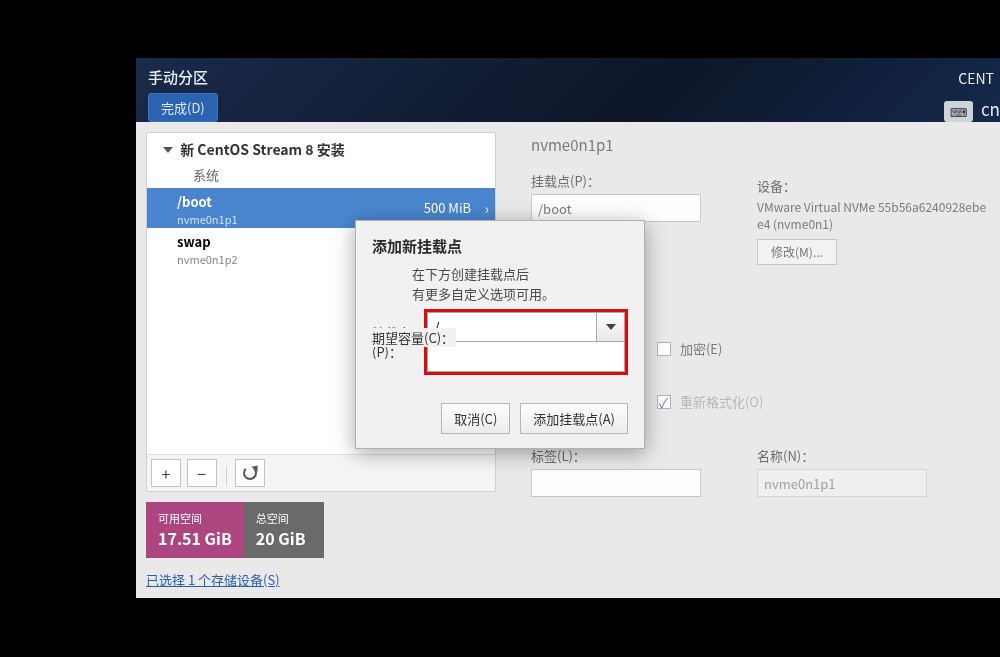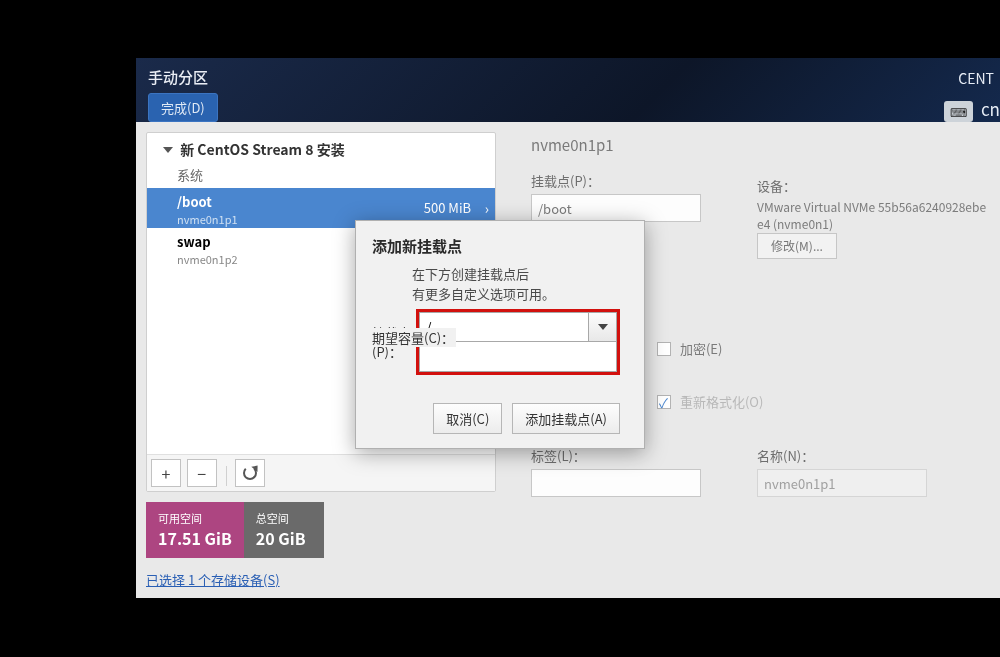--- a/index.html
+++ b/index.html
@@ -11,21 +11,21 @@
   .header-right { position: absolute; right: 0; top: 10px; color: #e6ecf5; text-align: right; }
   .header-right .cent { font-size: 14px; display: block; margin-bottom: 8px; padding-right: 6px;}
   .kbd-badge { display: inline-block; background: #cdd3d9; color: #222; font-size: 12px; padding: 2px 6px; border-radius: 3px; vertical-align: middle; margin-right: 4px;}
   .kbd-txt { color:#e6ecf5; font-size:17px; }
   .main-area { position: relative; height: calc(100% - 64px); }
 
   .left-col { position: absolute; left: 10px; top: 10px; width: 350px; }
   .left-panel { background: #fff; border: 1px solid #cfcfcf; border-radius: 2px; width: 350px; height: 360px; position: relative; }
   .panel-header { padding: 6px 8px 4px 16px; font-weight: 700; font-size: 14px; color: #333; }
   .panel-header .arrow { display:inline-block; width:0;height:0;border-left:5px solid transparent;border-right:5px solid transparent;border-top:6px solid #555; margin-right:4px; vertical-align:2px; }
-  .section-label { padding: 2px 10px 4px 30px; color: #666; font-size: 13px; }
+  .section-label { padding: 2px 10px 4px 46px; color: #666; font-size: 13px; }
   .mount-entry { padding: 4px 10px 4px 30px; position: relative; height: 40px; }
   .mount-entry.selected { background: #4a86cf; color: #fff; }
   .mount-entry .mnt { font-weight: 600; font-size: 13px; }
   .mount-entry .dev { font-size: 11px; color: #888; }
   .mount-entry.selected .dev { color: #cfe0f2; }
   .mount-entry .size { position: absolute; right: 24px; top: 10px; font-size: 13px; }
   .mount-entry .chev { position: absolute; right: 6px; top: 10px; color: #fff; font-size: 14px; }
   .bottom-btns { position: absolute; bottom: 0; left: 0; border-top: 1px solid #e0e0e0; padding: 4px; width: 100%; background: #f5f5f5; }
   .icon-btn { width: 30px; height: 28px; background: #fff; border: 1px solid #c2c2c2; display: inline-flex; align-items:center; justify-content:center; font-size:16px; color:#444; cursor:pointer; margin-right:2px;}
   .sep { display:inline-block; width:1px; height:20px; background:#d0d0d0; vertical-align:middle; margin:0 4px;}
@@ -38,29 +38,29 @@
   .size-box.total { background:#6a6a6a; }
   .size-box .lbl { font-size:11px; }
   .size-box .val { font-size:16px; font-weight:600; }
   .storage-link { margin-top:12px; color:#2a5fb4; font-size:13px; text-decoration:underline; cursor:pointer; display:inline-block;}
 
   .right-col { position:absolute; left:395px; top:12px; width:460px; color:#555; pointer-events:none; }
   .right-col .dev-title { font-size:15px; color:#7a7a7a; margin-bottom:16px; }
   .right-col .rlabel { font-size:13px; color:#6e6e6e; margin-bottom:4px;}
   .right-col .rinput { width:170px; height:28px; border:1px solid #c7c7c7; background:#fdfdfd; padding:2px 6px; font-size:13px; color:#7a7a7a; display:flex; align-items:center;}
   .right-col .devinfo { position:absolute; left:226px; top:42px; width:230px; font-size:12px; color:#7c7c7c;}
-  .right-col .modbtn { width:80px; height:26px; border:1px solid #c6c6c6; background:#f2f2f2; color:#777; font-size:12px; display:flex; align-items:center; justify-content:center;}
+  .right-col .modbtn { margin-top:6px; width:80px; height:26px; border:1px solid #c6c6c6; background:#f2f2f2; color:#777; font-size:12px; display:flex; align-items:center; justify-content:center;}
   .chk { display:inline-block; width:14px; height:14px; border:1px solid #b3b3b3; background:#fff; margin-right:6px; vertical-align:-2px; position:relative;}
   .chk.checked::after { content:'✓'; position:absolute; top:-3px; left:1px; font-size:13px; color:#4a86cf;}
   .row-encrypt { position:absolute; top:205px; left:126px; font-size:13px; color:#7a7a7a;}
   .row-reformat { position:absolute; top:258px; left:126px; font-size:13px; color:#b8b8b8;}
   .r2 { position:absolute; top:312px; left:0; display:flex; gap:56px;}
   .disabled-input { width:170px; height:28px; border:1px solid #d5d5d5; background:#efefef; color:#a0a0a0; padding:2px 6px; font-size:13px; display:flex;align-items:center;}
 
-  .modal { position:absolute; left:355px; top:220px; width:290px; background:#f1f1f1; border:1px solid #b0b0b0; box-shadow:0 4px 20px rgba(0,0,0,0.35); padding:14px 24px 14px 16px; }
+  .modal { position:absolute; left:355px; top:220px; width:290px; background:#f1f1f1; border:1px solid #b0b0b0; box-shadow:0 4px 20px rgba(0,0,0,0.35); padding:14px 16px 14px 16px; }
   .modal-title { font-weight:700; font-size:15px; color:#2b2b2b; margin-bottom:8px;}
   .modal-desc { font-size:13px; color:#4a4a4a; margin-left:40px; line-height:1.5; margin-bottom:6px;}
   .modal-row { display:flex; align-items:center; margin-bottom:1px; }
   .modal-row label { width:84px; font-size:13px; color:#333; }
   .modal-combo { flex:1; display:flex; }
   .modal-combo input { flex:1; height:30px; border:1px solid #a8a8a8; padding:2px 6px; font-size:14px; background:#fff; }
   .modal-combo .drop { width:28px; height:30px; border:1px solid #a8a8a8; border-left:none; background:linear-gradient(#fcfcfc,#e8e8e8); display:flex;align-items:center;justify-content:center; }
   .modal-combo .drop .t { width:0;height:0;border-left:5px solid transparent;border-right:5px solid transparent;border-top:6px solid #444;}
   .modal-row.cap input { width:100%; height:30px; border:1px solid #a8a8a8; border-top:none; padding:2px 6px; background:#fff; font-size:14px;}
   .red-wrap { border:3px solid #d2110e; padding:0; margin-left:0px; }

